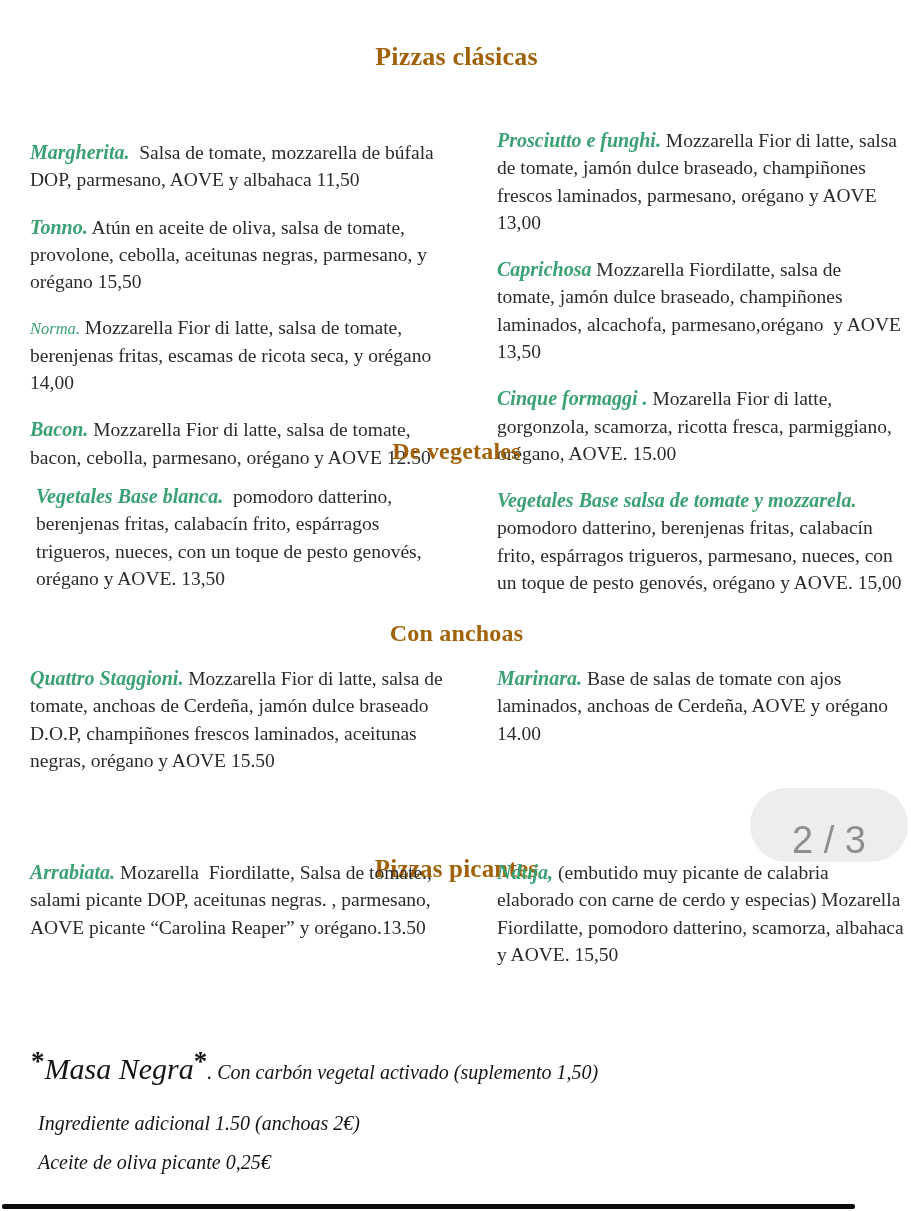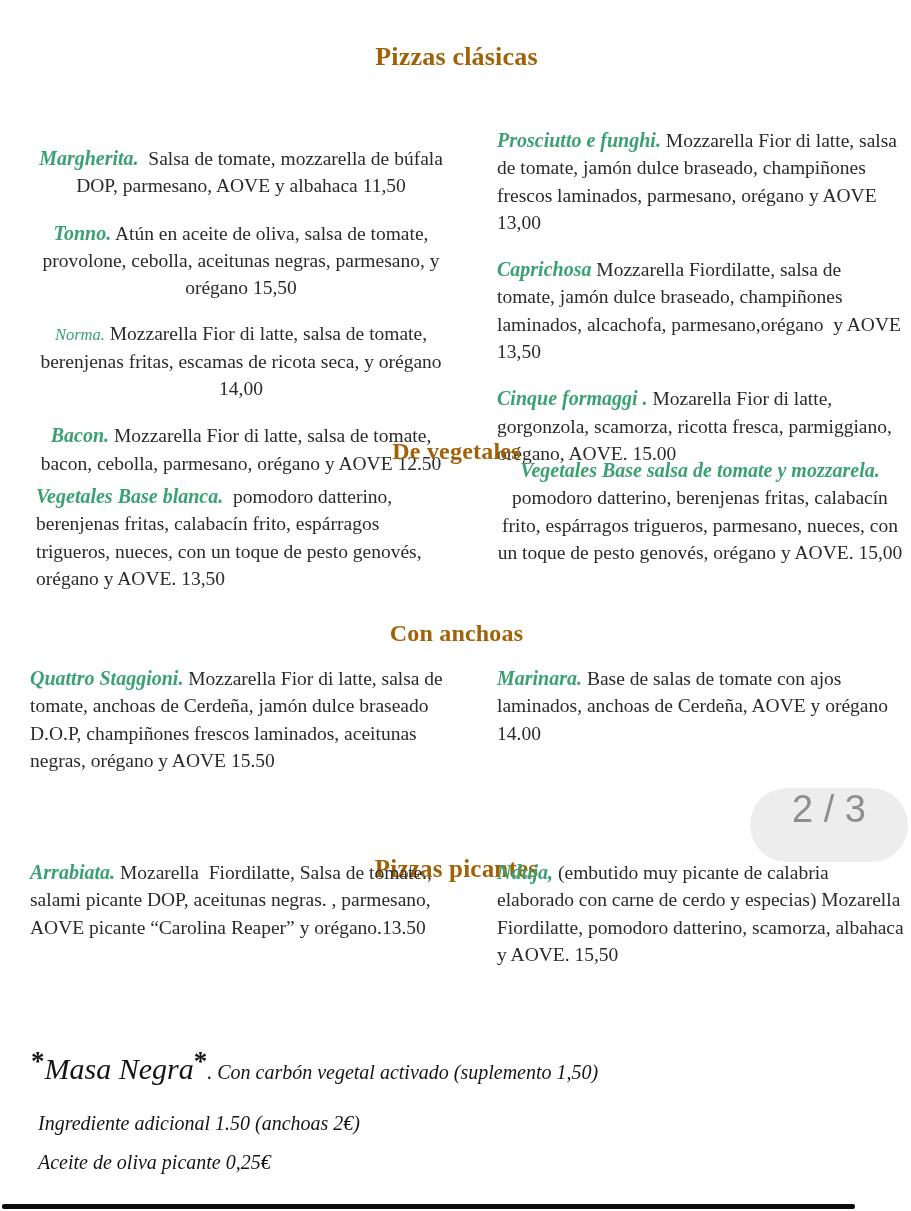--- a/index.html
+++ b/index.html
@@ -10,24 +10,24 @@
   .h {
     position:absolute; left:1px; width:100%; text-align:center; margin:0;
     font-weight:600; color:#a16207; letter-spacing:0.2px;
   }
   .h-main  { top:42px;  font-size:26px; }
   .h-veg   { top:438px; font-size:24px; }
   .h-anch  { top:620px; font-size:24px; }
   .h-pic   { top:815px; font-size:25px;margin-top:40px; }
 
   .col { position:absolute; }
-  .col-cls-l  { left:30px;  top:144px; width:422px;text-align:center; }
+  .col-cls-l  { left:30px;  top:138px; width:422px; }
   .col-cls-r  { left:497px; top:126px; width:404px; }
   .col-veg-l  { left:36px;  top:482px; width:422px; }
-  .col-veg-r  { left:497px; top:456px; width:406px;text-align:center; }
+  .col-veg-r  { left:497px; top:486px; width:406px; }
   .col-anch-l { left:30px;  top:664px; width:422px; }
   .col-anch-r { left:497px; top:664px; width:404px; }
   .col-pic-l  { left:30px;  top:858px; width:420px; }
   .col-pic-r  { left:497px; top:858px; width:408px; }
 
   .item { margin:0 0 19px 0; font-size:19.5px; line-height:1.4; color:#2a2a2a; }
   .iname { color:#3aa173; font-style:italic; font-weight:600; font-size:20px; }
   .iname.small { font-size:16.5px; font-weight:500; }
   .idesc { white-space:pre-wrap; }
 
@@ -35,21 +35,21 @@
   .masa .star { font-size:27px; vertical-align:9px; font-weight:600; font-style:normal; }
   .masa .mn   { font-size:30px;font-style:italic; }
   .masa .rest { font-size:20px; }
   .extra { position:absolute; left:38px; font-style:italic; font-size:20px; color:#141414; }
   .extra-1 { top:1112px; }
   .extra-2 { top:1151px; }
 
   .pill {
     position:absolute; top:788px; right:3px; width:158px; height:74px;
     background:#ededed; border-radius:40px;
-    display:flex; align-items:flex-start; justify-content:center;
+    display:flex; align-items:flex-end; justify-content:center;
     font-family:"Liberation Sans", sans-serif; font-size:38px; color:#8e8e8e;
   }
   .hscroll {
     position:absolute; left:2px; bottom:2px; width:853px; height:5px;
     background:#0b0b0b; border-radius:2px;
   }
 </style>
 </head>
 <body>
 

